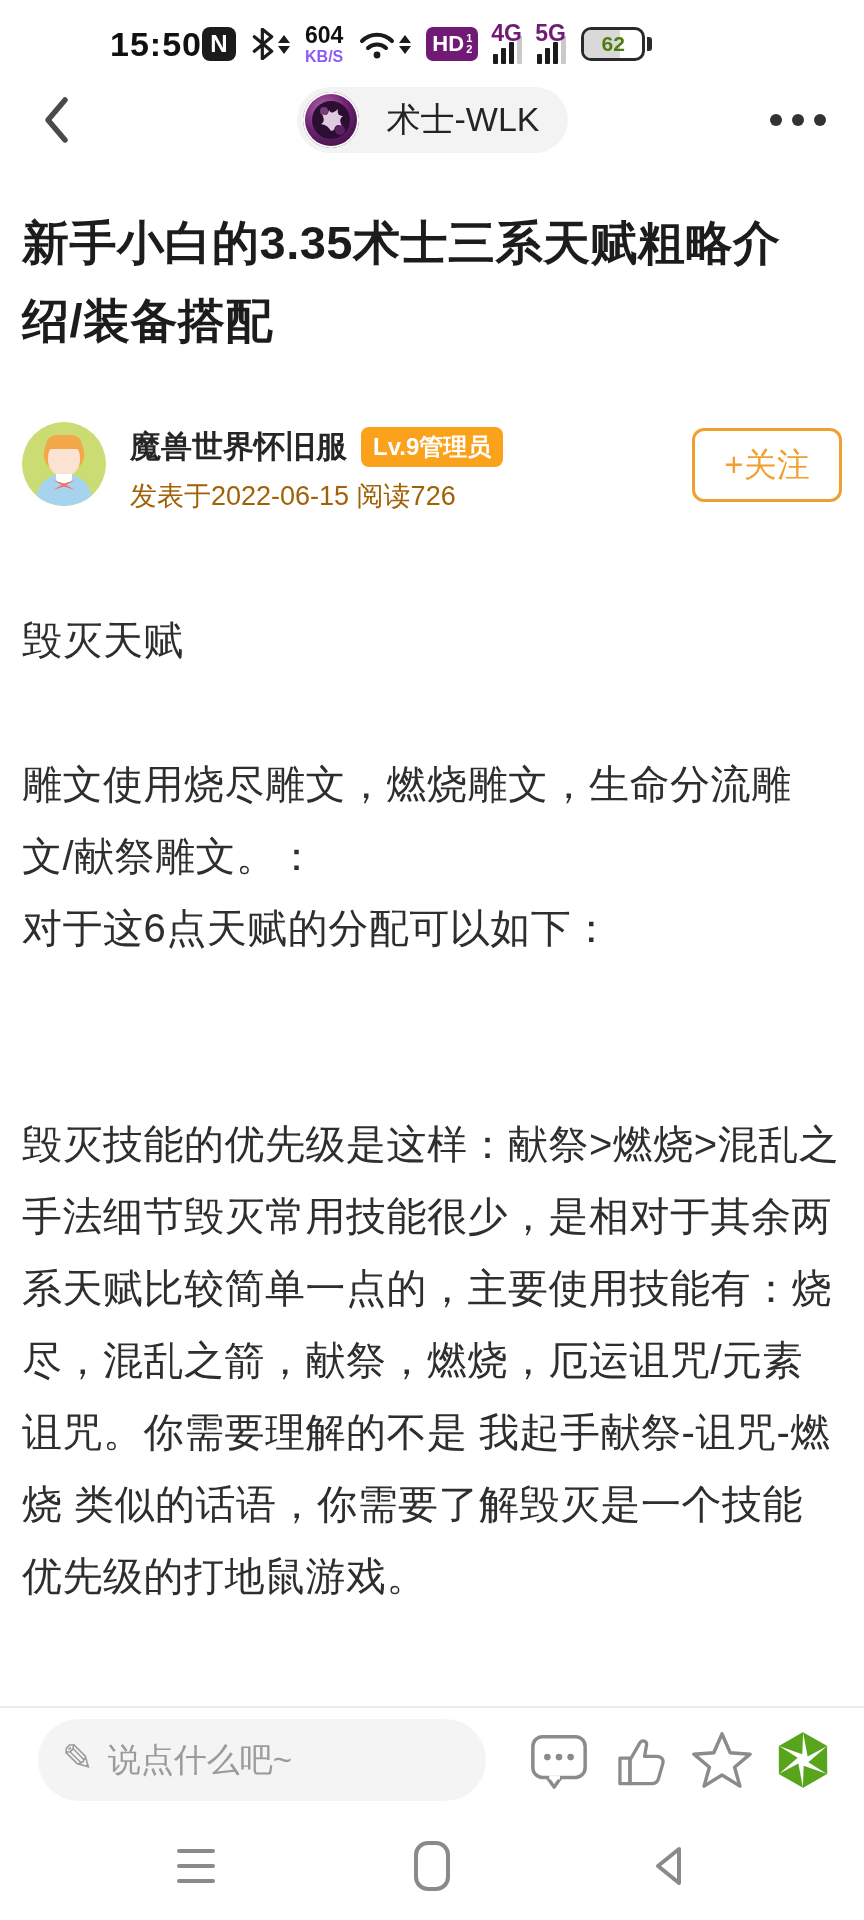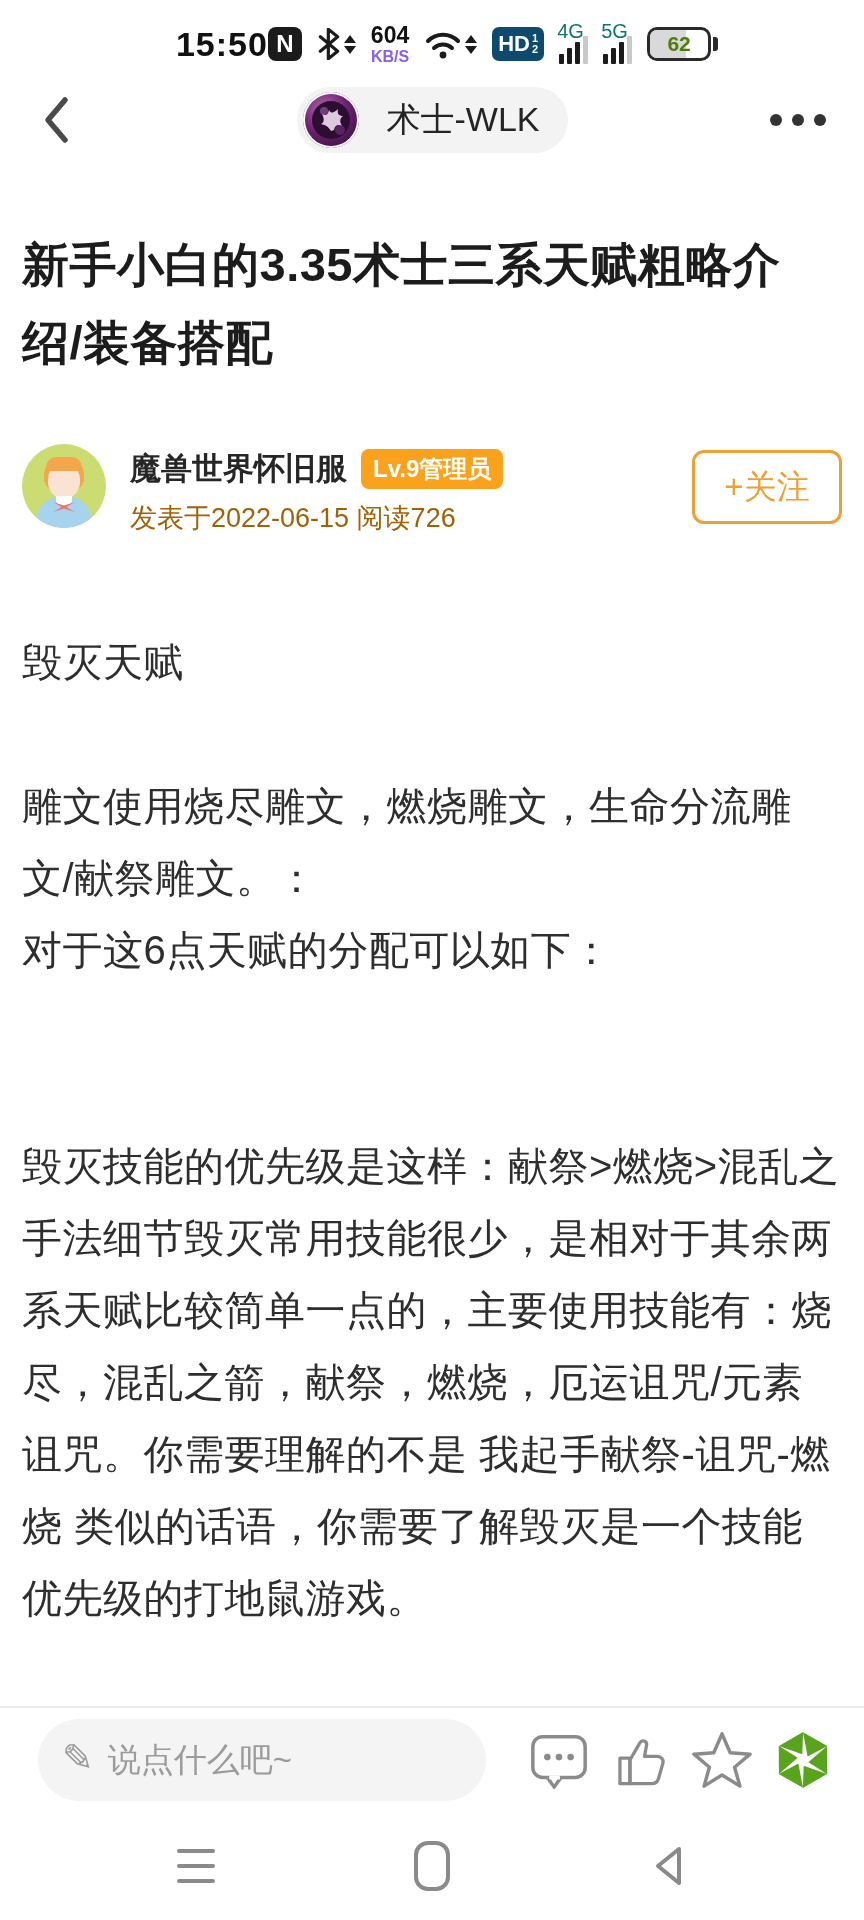--- a/index.html
+++ b/index.html
@@ -4,38 +4,38 @@
 <style>
   * { margin:0; padding:0; box-sizing:border-box; }
   html,body { width:864px; height:1920px; }
   body {
     position:relative; overflow:hidden; background:#ffffff;
     font-family:"Liberation Sans","DejaVu Sans",sans-serif;
     color:#2d2d2d;
   }
   
   .status-bar{position:absolute;top:0;left:0;width:864px;height:78px;
-    display:flex;align-items:center;justify-content:center;padding:10px 80px 0 110px;}
+    display:flex;align-items:center;justify-content:flex-start;padding:10px 80px 0 110px;}
   .time{font-size:34px;font-weight:600;color:#111;letter-spacing:1px;}
   .sb-right{display:flex;align-items:center;gap:15px;}
   .nfc{width:34px;height:34px;background:#1b1b1b;border-radius:8px;color:#fff;
     font-weight:700;font-size:24px;display:flex;align-items:center;justify-content:center;}
   .bt-wrap,.wifi-wrap{display:flex;align-items:center;gap:3px;}
   .updown{display:flex;flex-direction:column;gap:3px;}
   .tri-up{width:0;height:0;border-left:6px solid transparent;border-right:6px solid transparent;border-bottom:8px solid #1b1b1b;}
   .tri-dn{width:0;height:0;border-left:6px solid transparent;border-right:6px solid transparent;border-top:8px solid #1b1b1b;}
   .speed{display:flex;flex-direction:column;align-items:center;line-height:1;}
   .speed .v{font-size:23px;font-weight:700;color:#111;}
   .speed .u{font-size:16px;font-weight:600;color:#8b5cf6;margin-top:2px;}
-  .hd{background:#0c4a6e;color:#fff;border-radius:7px;height:34px;padding:0 6px;
+  .hd{background:#701a75;color:#fff;border-radius:7px;height:34px;padding:0 6px;
     display:flex;align-items:center;font-weight:800;font-size:22px;}
   .hd .stack{display:flex;flex-direction:column;line-height:1;margin-left:2px;}
   .hd .stack i{font-style:normal;font-size:11px;font-weight:700;}
   .sig{display:flex;align-items:flex-end;gap:3px;position:relative;padding-top:12px;}
-  .sig .g{position:absolute;top:-4px;left:-2px;font-size:20px;font-weight:400;color:#0f766e;}
+  .sig .g{position:absolute;top:-4px;left:-2px;font-size:23px;font-weight:700;color:#701a75;}
   .bar{width:5px;background:#1b1b1b;border-radius:1px;}
   .bar.light{background:#c9c9c9;}
   .battery{display:flex;align-items:center;}
   .batt-body{width:64px;height:34px;border:3px solid #2a2a2a;border-radius:10px;position:relative;
     display:flex;align-items:center;justify-content:center;overflow:hidden;background:#fff;}
   .batt-fill{position:absolute;left:0;top:0;bottom:0;width:62%;background:#d9d9d9;}
   .batt-num{position:relative;font-size:21px;font-weight:600;color:#4d7c0f;}
   .batt-nub{width:5px;height:14px;background:#2a2a2a;border-radius:0 3px 3px 0;margin-left:2px;}
   
   .nav-bar{position:absolute;top:78px;left:0;width:864px;height:84px;
@@ -44,21 +44,21 @@
     display:flex;align-items:center;justify-content:center;}
   .title-pill{display:flex;align-items:center;gap:28px;background:#f3f3f4;
     border-radius:34px;height:66px;padding:5px 28px 5px 6px;}
   .chat-avatar{width:56px;height:56px;border-radius:50%;
     background:radial-gradient(circle at 38% 32%,#b76bb0 0%,#6d2070 45%,#230a2c 100%);
     display:flex;align-items:center;justify-content:center;overflow:hidden;box-shadow:0 0 0 2px #fff inset;}
   .chat-title{font-size:34px;color:#242424;}
   .more-btn{position:absolute;right:38px;top:22px;display:flex;gap:10px;align-items:center;height:40px;}
   .dot{width:12px;height:12px;border-radius:50%;background:#333;}
   
-  .content{position:absolute;top:170px;left:0;width:864px;height:1544px;overflow:hidden;}
+  .content{position:absolute;top:148px;left:0;width:864px;height:1544px;overflow:hidden;}
   .article-title{margin:56px 24px 0 22px;width:818px;
     font-size:47px;line-height:78px;font-weight:700;color:#1c1c1c;letter-spacing:0.5px;}
   .author-row{position:relative;margin:62px 22px 0 22px;height:86px;}
   .author-avatar{position:absolute;left:0;top:0;width:84px;height:84px;border-radius:50%;
     background:#cbdc72;overflow:hidden;}
   .aa-hair{position:absolute;left:22px;top:13px;width:40px;height:36px;background:#f3a64a;border-radius:50% 50% 42% 42%;}
   .aa-head{position:absolute;left:26px;top:20px;width:32px;height:34px;background:#fbe3d3;border-radius:46%;}
   .aa-fringe{position:absolute;left:24px;top:13px;width:36px;height:14px;background:#f3a64a;border-radius:18px 18px 6px 6px;}
   .aa-body{position:absolute;left:14px;top:52px;width:56px;height:34px;background:#a6d4ee;border-radius:26px 26px 0 0;}
   .aa-collar{position:absolute;left:34px;top:52px;width:16px;height:10px;background:#fff;border-radius:0 0 6px 6px;}

